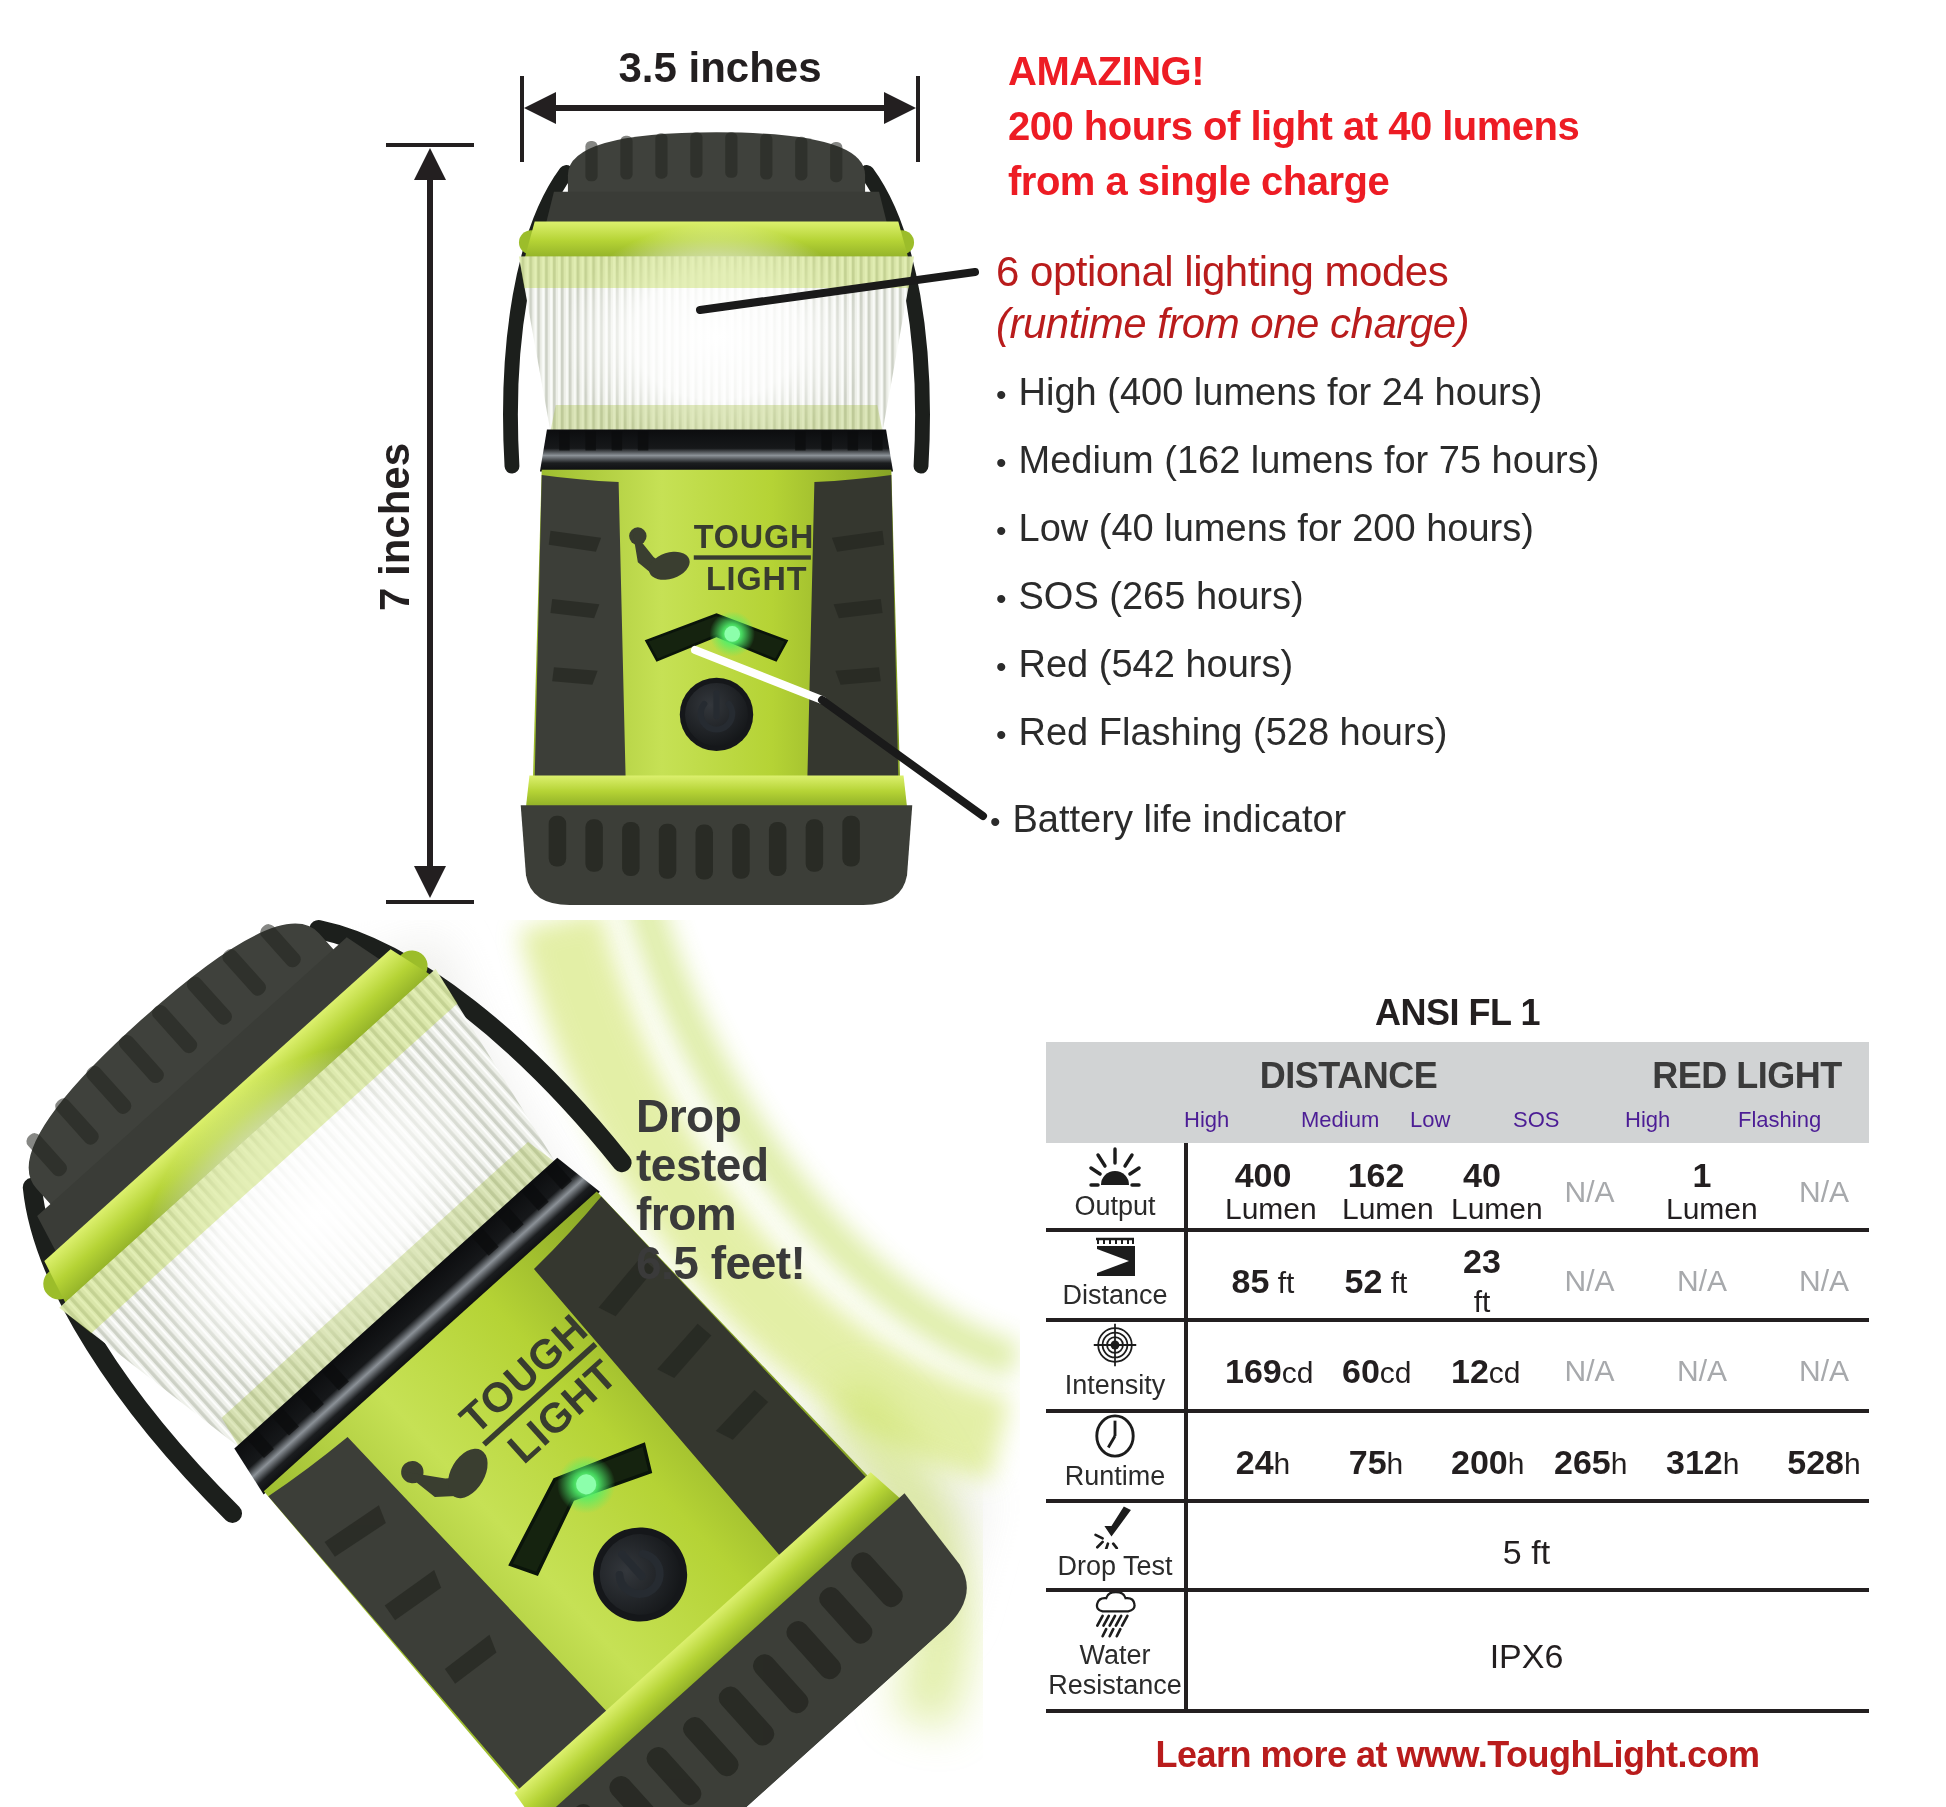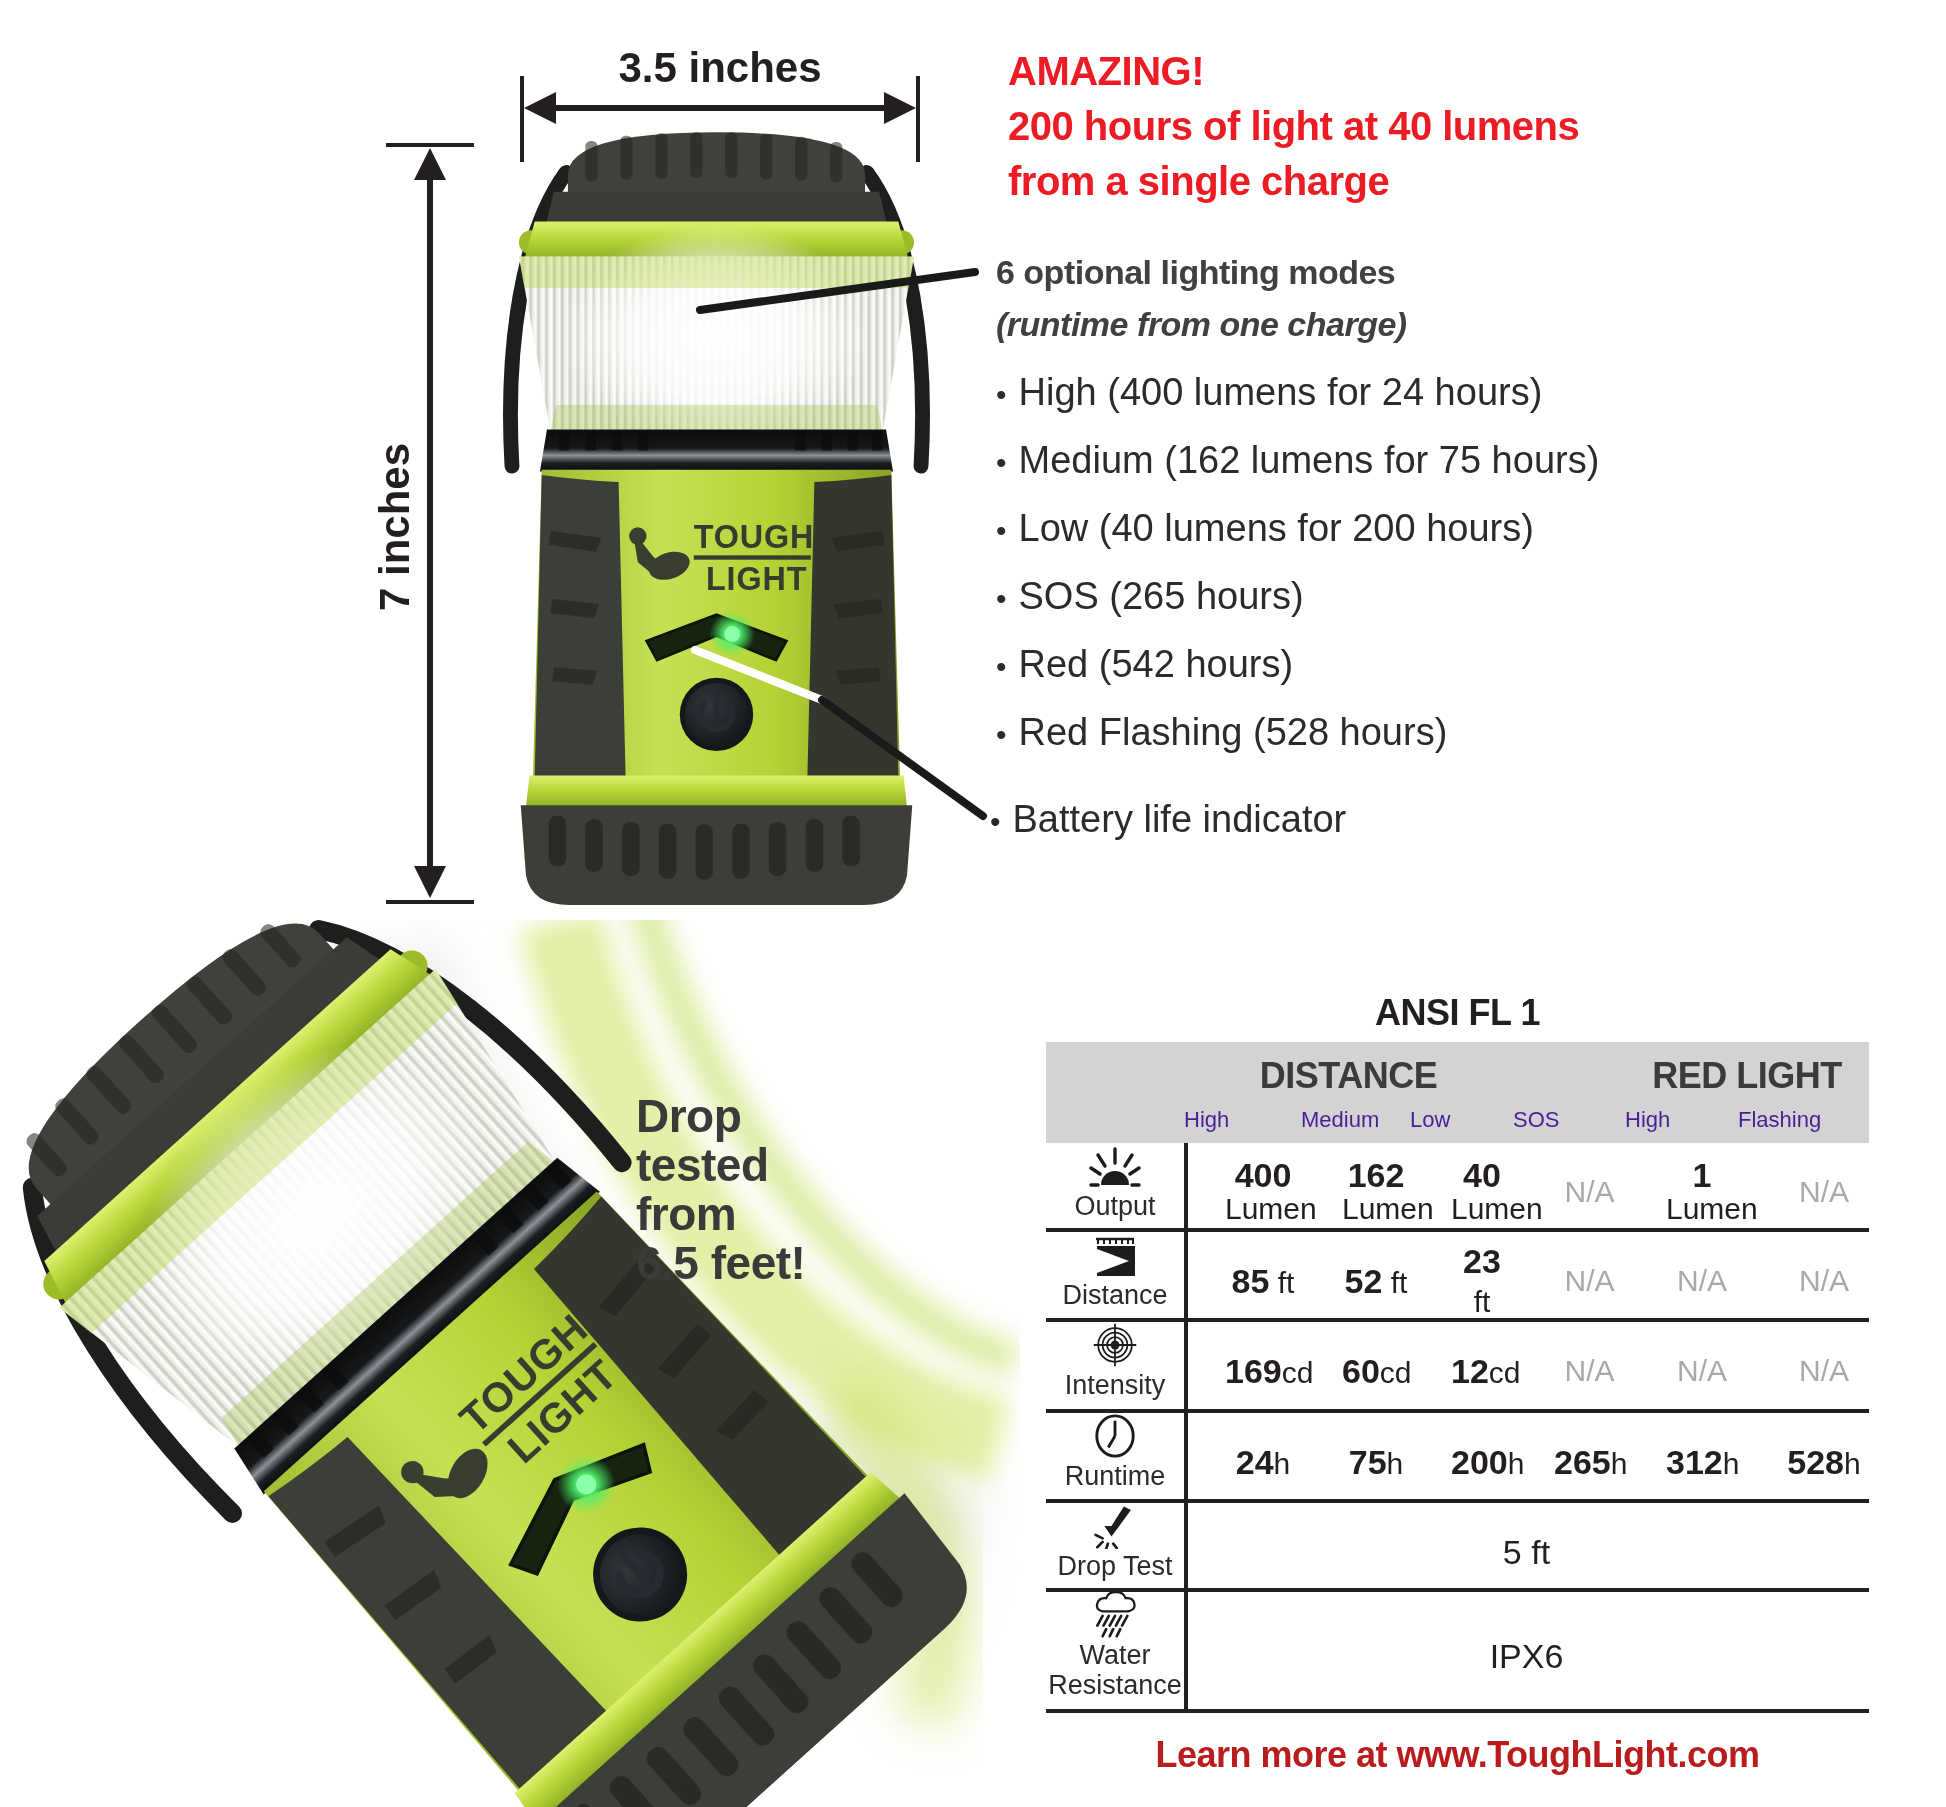--- a/index.html
+++ b/index.html
@@ -2,21 +2,21 @@
 <html><head>
 <meta charset="utf-8">
 <style>
   html,body{margin:0;padding:0;background:#fff;}
   .page{position:relative;width:1946px;height:1807px;background:#ffffff;overflow:hidden;
         font-family:"Liberation Sans",sans-serif;color:#231f20;}
   .abs{position:absolute;}
   
   .dim-label{font-weight:bold;font-size:42px;color:#231f20;text-align:center;}
   .headline{left:996px;top:44px;font-weight:bold;font-size:40px;line-height:55px;color:#ed1c24;letter-spacing:-0.5px;margin-left:12px;}
-  .modes-head{left:996px;top:246px;font-weight:bold;font-size:34px;line-height:52px;color:#404040;letter-spacing:-0.5px;}
+  .modes-head{left:996px;top:246px;font-weight:normal;font-size:42px;line-height:52px;color:#b91c1c;letter-spacing:-0.5px;}
   .modes-sub{font-style:italic;}
   .bullets{left:996px;top:371px;font-size:38px;color:#2b2b2b;}
   .bullet-item{display:flex;align-items:baseline;margin-bottom:25px;white-space:nowrap;}
   .bullet-dot{font-size:30px;margin-right:12px;}
   .battery-note{left:990px;top:798px;font-size:38px;color:#2b2b2b;display:flex;align-items:baseline;white-space:nowrap;}
   .drop-callout{left:636px;top:1092px;font-weight:bold;font-size:46px;line-height:49px;color:#3a3a3a;letter-spacing:-0.5px;}
   
   .spec{left:1046px;top:992px;width:823px;}
   .spec-title{height:50px;font-weight:bold;font-size:36px;text-align:center;color:#231f20;letter-spacing:-0.5px;}
   .thead{background:#d1d3d4;height:101px;display:grid;

